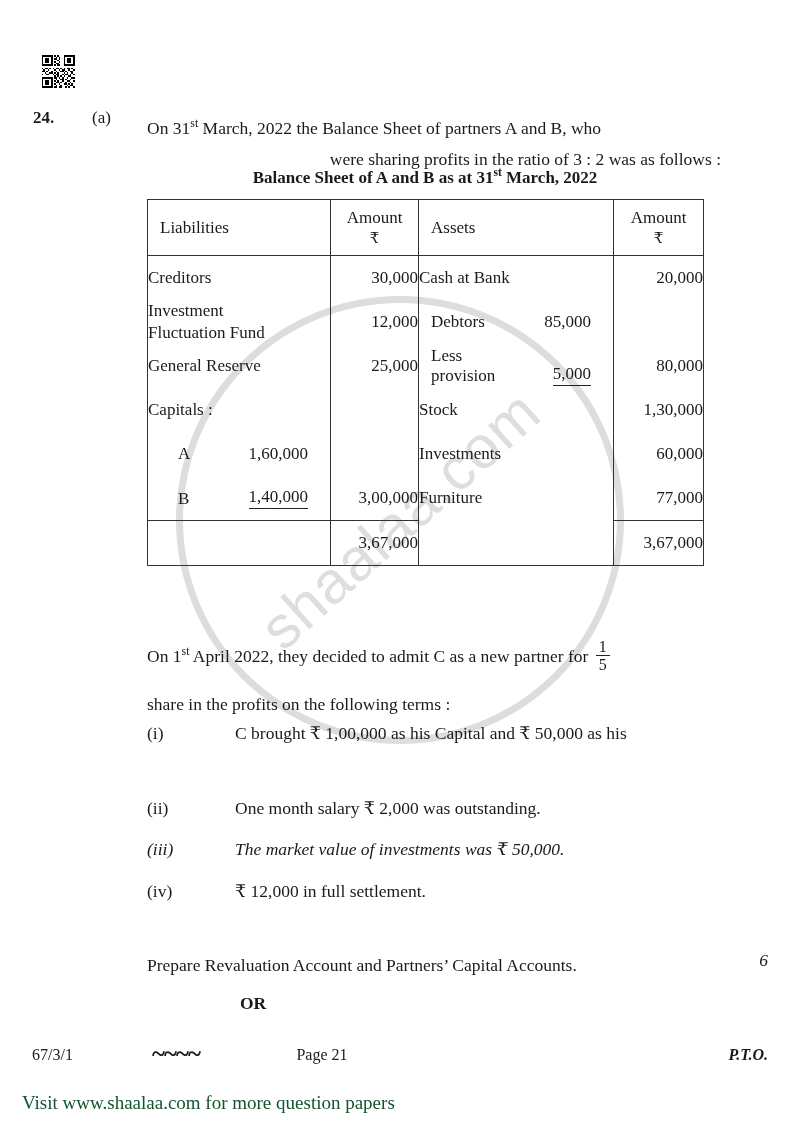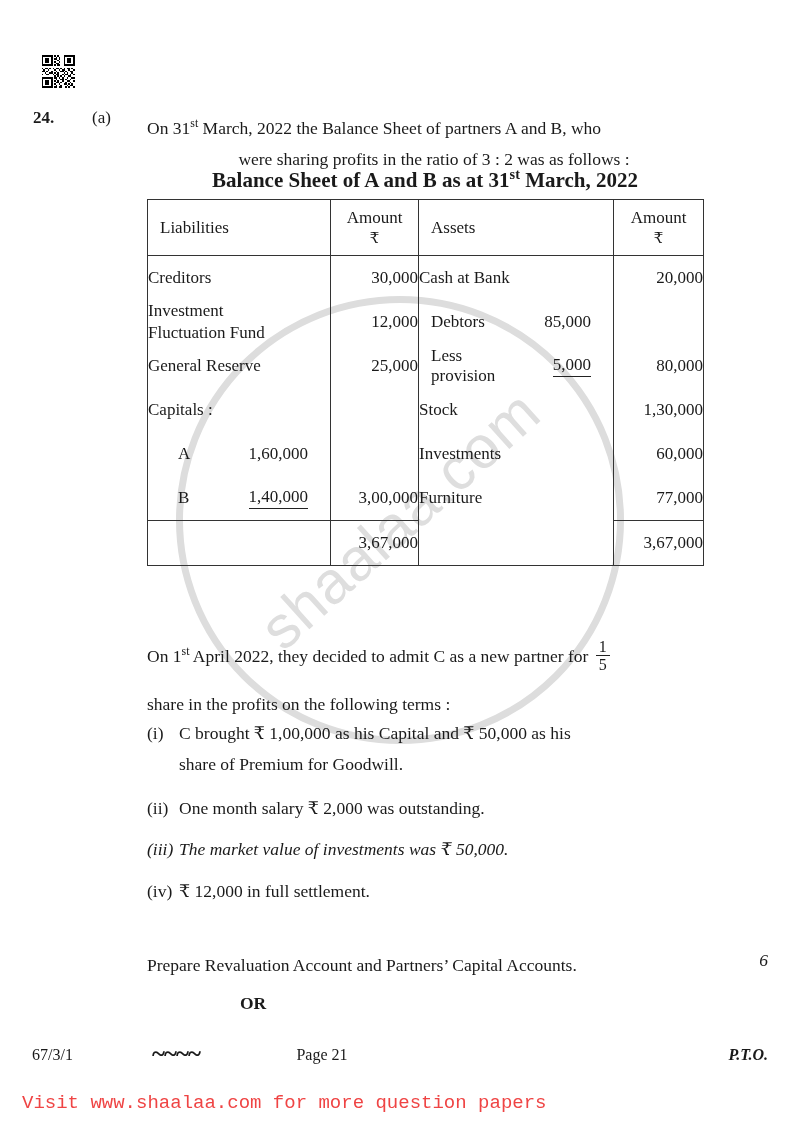--- a/index.html
+++ b/index.html
@@ -79,32 +79,32 @@
   }
   .qbody {
     position: absolute;
     left: 147px;
     top: 108px;
     width: 574px;
     font-size: 17.5px;
     line-height: 31px;
     text-align: justify;
   }
-  .qbody .lastline { text-align: center; }
+  .qbody .lastline { text-align: right; }
   sup { font-size: 0.68em; margin-top: 48px; }
 
   
   #table-title {
     position: absolute;
     left: 147px;
     top: 166px;
     width: 556px;
     text-align: center;
     font-weight: bold;
-    font-size: 21px;
+    font-size: 17px;
   }
 
   
   #bs-table {
     position: absolute;
     left: 147px;
     top: 199px;
     width: 556px;
     border-collapse: collapse;
     font-size: 17px;
@@ -131,21 +131,21 @@
   .hd-rupee { display: block; font-size: 15px; }
 
   .cell-l  { padding-left: 12px; }
   .cell-r  { text-align: right; padding-right: 10px; }
 
   .two-line { line-height: 22px; }
 
   .splitrow {
     display: flex;
     justify-content: space-between;
-    align-items: center;
+    align-items: flex-end;
     padding-left: 12px;
     padding-right: 22px;
   }
   .splitrow .amt { text-align: right; }
   .uline { border-bottom: 1.5px solid #222; padding-bottom: 1px; }
 
   .noborder-t { border-top: none !important; }
   .noborder-b { border-bottom: none !important; }
   .tot { height: 40px; }
 
@@ -176,21 +176,21 @@
     font-size: 17.5px;
     line-height: 31px;
   }
   .li .marker {
     position: absolute;
     left: 0;
     top: 0;
     width: 54px;
   }
   .li .txt {
-    margin-left: 32px;
+    margin-left: 88px;
     width: 516px;
     text-align: justify;
   }
   .li .txt .last { text-align: left; }
 
   .marks {
     position: absolute;
     right: 32px;
     font-style: italic;
     font-size: 17.5px;
@@ -234,22 +234,22 @@
     top: 1046px;
     font-size: 16px;
     font-style: italic;
     font-weight: bold;
   }
   #footer-visit {
     position: absolute;
     left: 22px;
     top: 1092px;
     font-size: 19px;
-    font-family: Liberation Mono, monospace;
-    color: #ef4444;
+    font-family: Liberation Serif, serif;
+    color: #14532d;
   }
 </style>
 </head>
 <body>
 
 <div id="watermark">
   <div class="ring"></div>
   <div class="wm-text">shaalaa.com</div>
 </div>
 
@@ -474,21 +474,20 @@
         <span class="den">5</span>
       </span>
     </div>
     <div style="margin-top:14px">share in the profits on the following terms :</div>
   </div>
 
   <div class="li" style="left:147px; top:718px; width:574px;">
     <span class="marker">(i)</span>
     <div class="txt">
       <div>C brought ₹ 1,00,000 as his Capital and ₹ 50,000 as his</div>
-      <div class="last">share of Premium for Goodwill.</div>
     </div>
   </div>
 
   <div class="li" style="left:147px; top:793px; width:574px;">
     <span class="marker">(ii)</span>
     <div class="txt">
       <div class="last">One month salary ₹ 2,000 was outstanding.</div>
     </div>
   </div>
 

